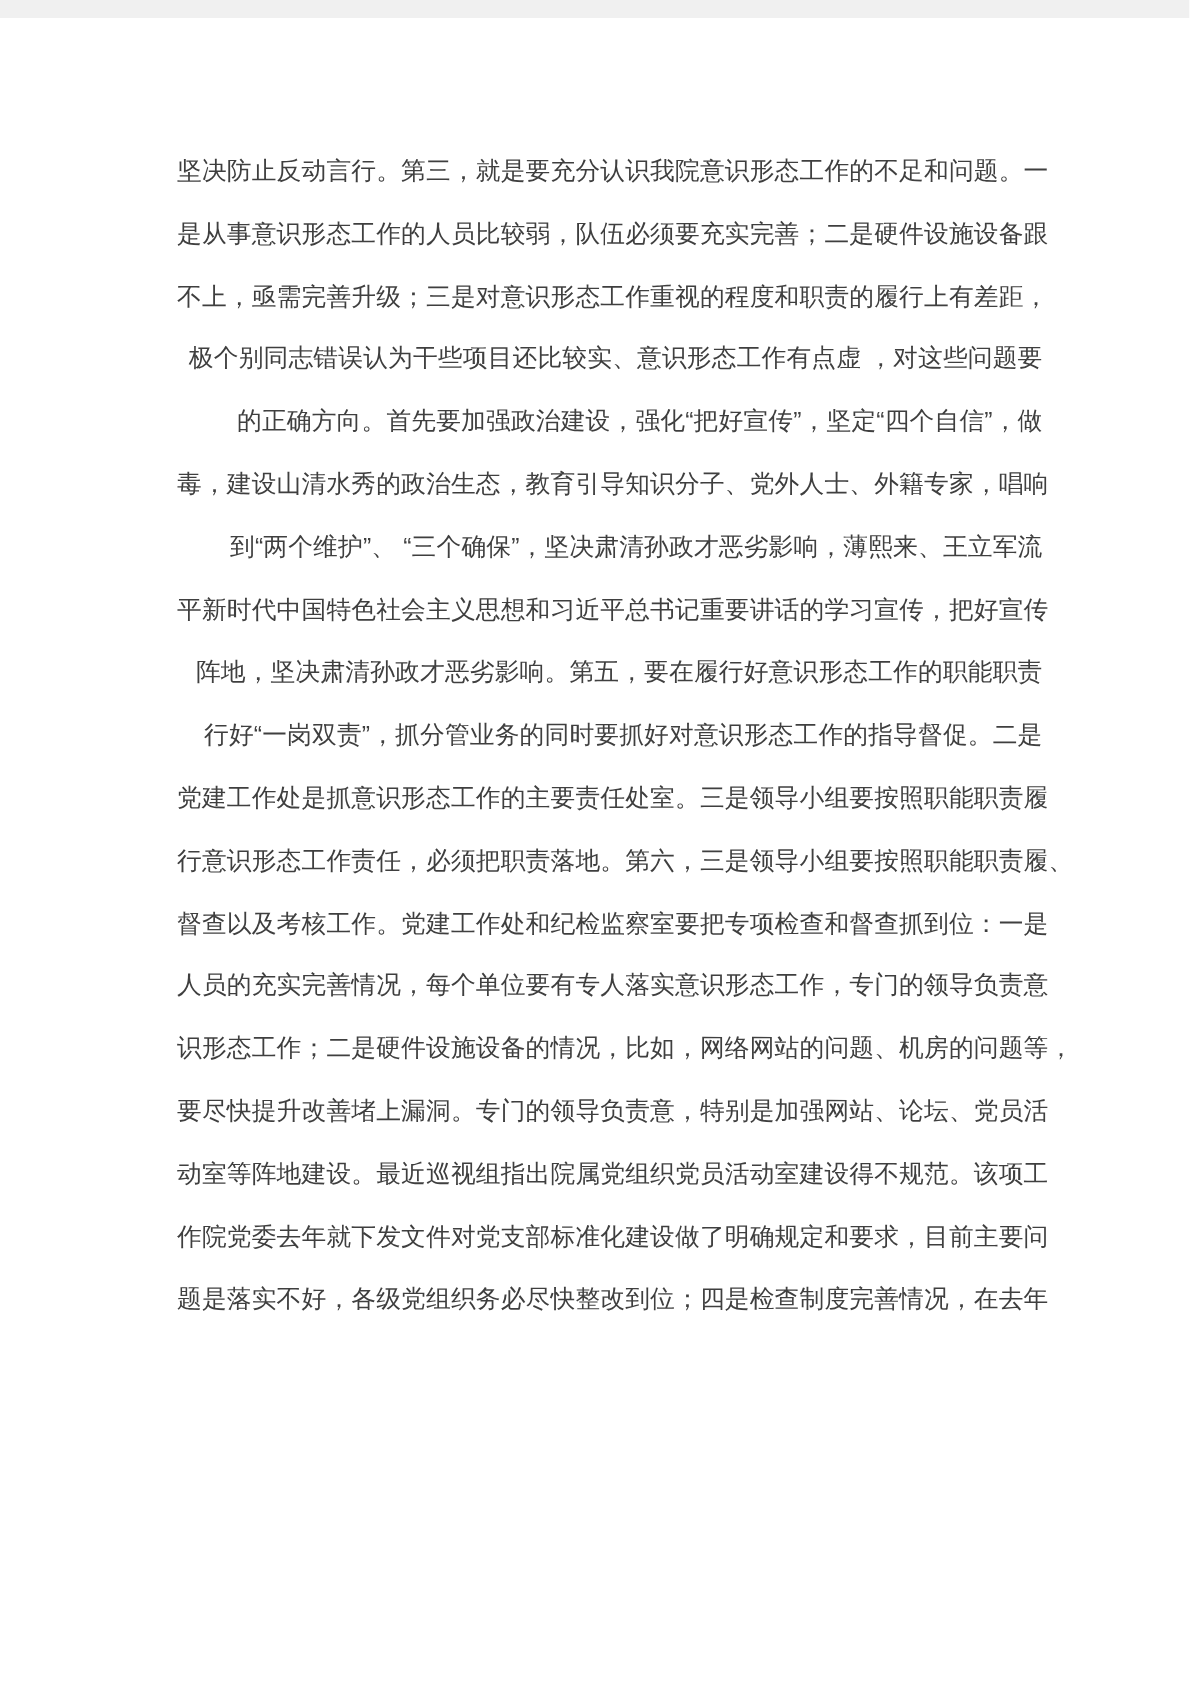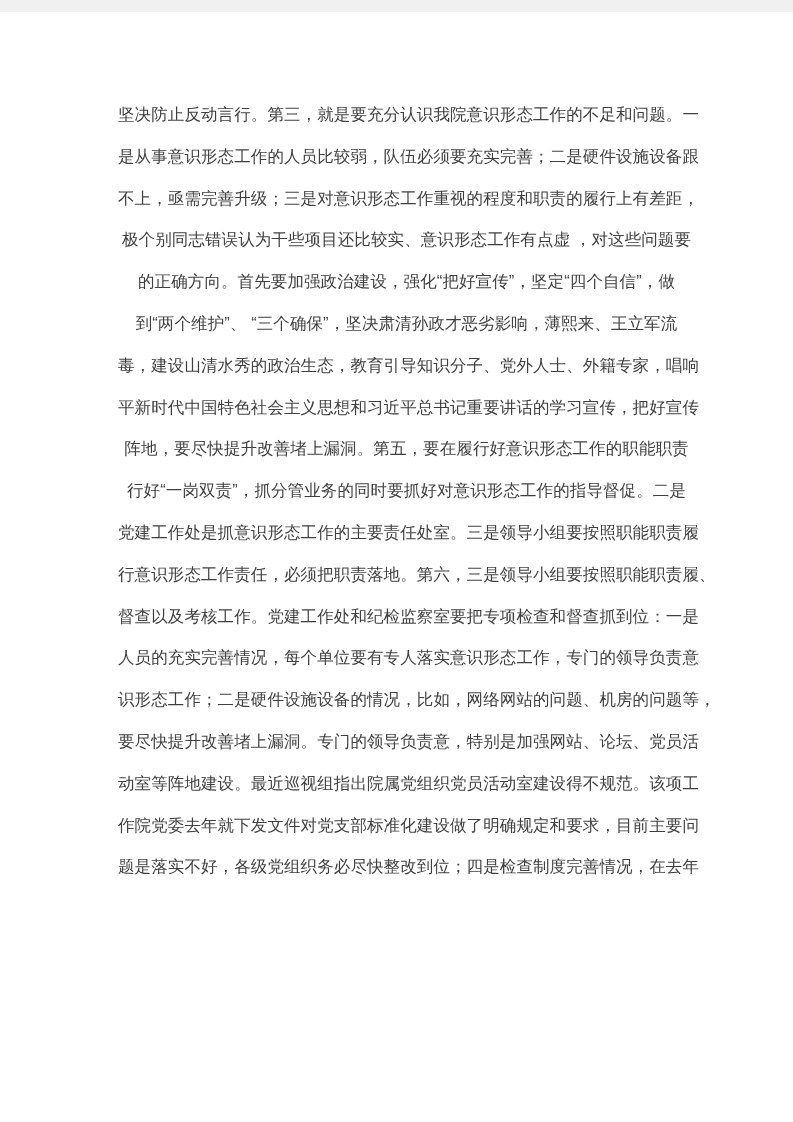--- a/index.html
+++ b/index.html
@@ -36,39 +36,39 @@
   .line {
     margin: 0;
     padding: 0;
     font-size: 16.5px;
     line-height: 41.8px;
     height: 41.8px;
     letter-spacing: 0.1px;
     font-weight: 400;
     color: var(--text-color, #3f3f3f);
     white-space: nowrap;
-    text-align: center;
+    text-align: right;
   }
 </style>
 </head>
 <body>
 
 <div class="canvas-edge"></div>
 
 <div class="page">
   <div class="text-block">
     <p class="line">坚决防止反动言行。第三，就是要充分认识我院意识形态工作的不足和问题。一</p>
     <p class="line">是从事意识形态工作的人员比较弱，队伍必须要充实完善；二是硬件设施设备跟</p>
     <p class="line">不上，亟需完善升级；三是对意识形态工作重视的程度和职责的履行上有差距，</p>
     <p class="line">极个别同志错误认为干些项目还比较实、意识形态工作有点虚 ，对这些问题要</p>
     <p class="line">的正确方向。首先要加强政治建设，强化“把好宣传”，坚定“四个自信”，做</p>
+    <p class="line">毒，建设山清水秀的政治生态，教育引导知识分子、党外人士、外籍专家，唱响</p>
     <p class="line">到“两个维护”、 “三个确保”，坚决肃清孙政才恶劣影响，薄熙来、王立军流</p>
-    <p class="line">毒，建设山清水秀的政治生态，教育引导知识分子、党外人士、外籍专家，唱响</p>
     <p class="line">平新时代中国特色社会主义思想和习近平总书记重要讲话的学习宣传，把好宣传</p>
-    <p class="line">阵地，要尽快提升改善堵上漏洞。第五，要在履行好意识形态工作的职能职责</p>
+    <p class="line">阵地，坚决肃清孙政才恶劣影响。第五，要在履行好意识形态工作的职能职责</p>
     <p class="line">行好“一岗双责”，抓分管业务的同时要抓好对意识形态工作的指导督促。二是</p>
     <p class="line">党建工作处是抓意识形态工作的主要责任处室。三是领导小组要按照职能职责履</p>
     <p class="line">行意识形态工作责任，必须把职责落地。第六，三是领导小组要按照职能职责履、</p>
     <p class="line">督查以及考核工作。党建工作处和纪检监察室要把专项检查和督查抓到位：一是</p>
     <p class="line">人员的充实完善情况，每个单位要有专人落实意识形态工作，专门的领导负责意</p>
     <p class="line">识形态工作；二是硬件设施设备的情况，比如，网络网站的问题、机房的问题等，</p>
     <p class="line">要尽快提升改善堵上漏洞。专门的领导负责意，特别是加强网站、论坛、党员活</p>
     <p class="line">动室等阵地建设。最近巡视组指出院属党组织党员活动室建设得不规范。该项工</p>
     <p class="line">作院党委去年就下发文件对党支部标准化建设做了明确规定和要求，目前主要问</p>
     <p class="line">题是落实不好，各级党组织务必尽快整改到位；四是检查制度完善情况，在去年</p>

